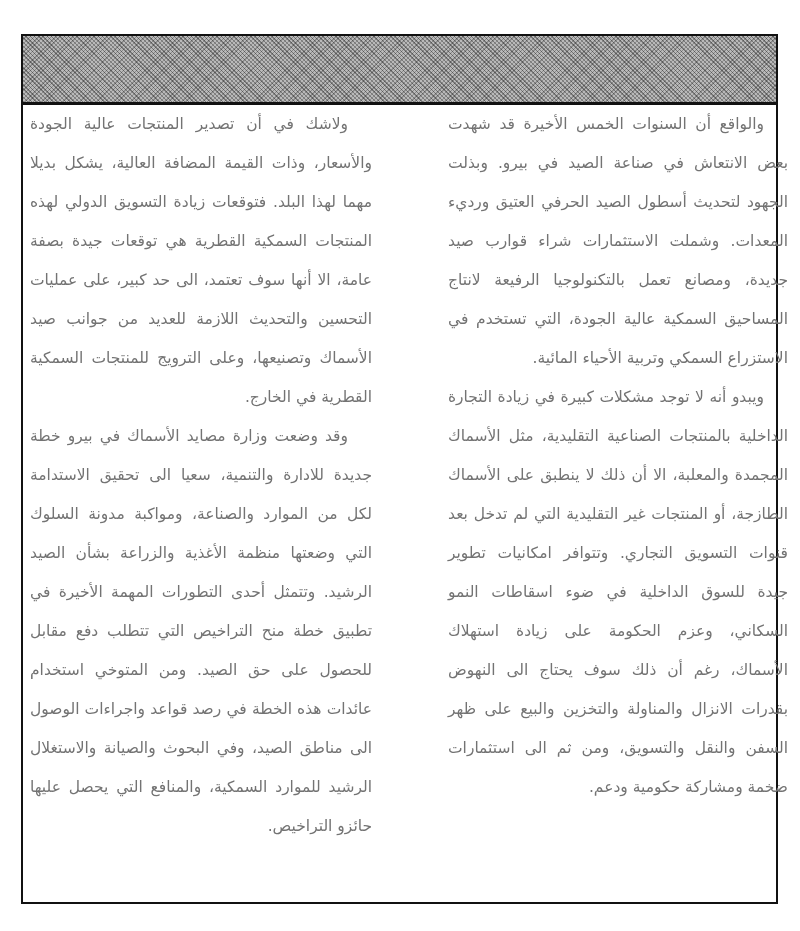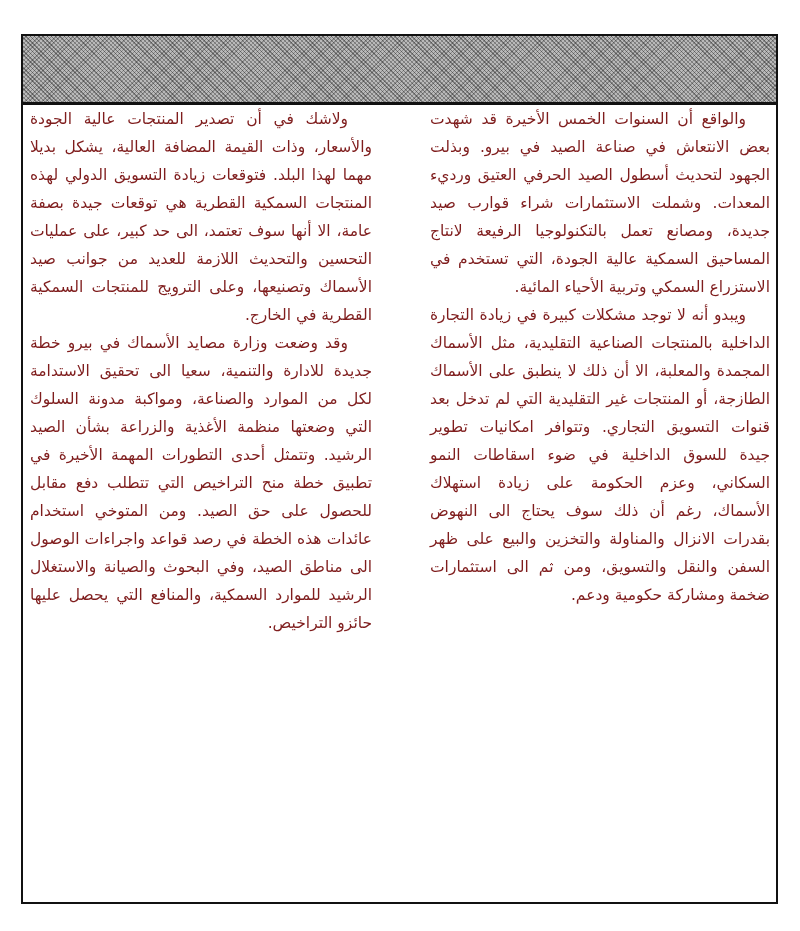--- a/index.html
+++ b/index.html
@@ -35,25 +35,25 @@
         repeating-linear-gradient(-45deg, rgba(0,0,0,0.25) 0 1px, transparent 1px 3px);
     }
     .col {
       position: absolute;
       top: 105px;
       width: 360px;
       direction: rtl;
       text-align: justify;
       font-family: "DejaVu Sans", sans-serif;
       font-size: 15.5px;
-      line-height: 28px;
-      color: #7f1d1d;
+      line-height: 39px;
+      color: #737373;
     }
     .col-right {
-      right: 30px;
+      right: 12px;
       width: 340px;
     }
     .col-left {
       left: 30px;
       width: 342px;
     }
     .col p {
       margin: 0;
       text-indent: 24px;
       text-align-last: right;

